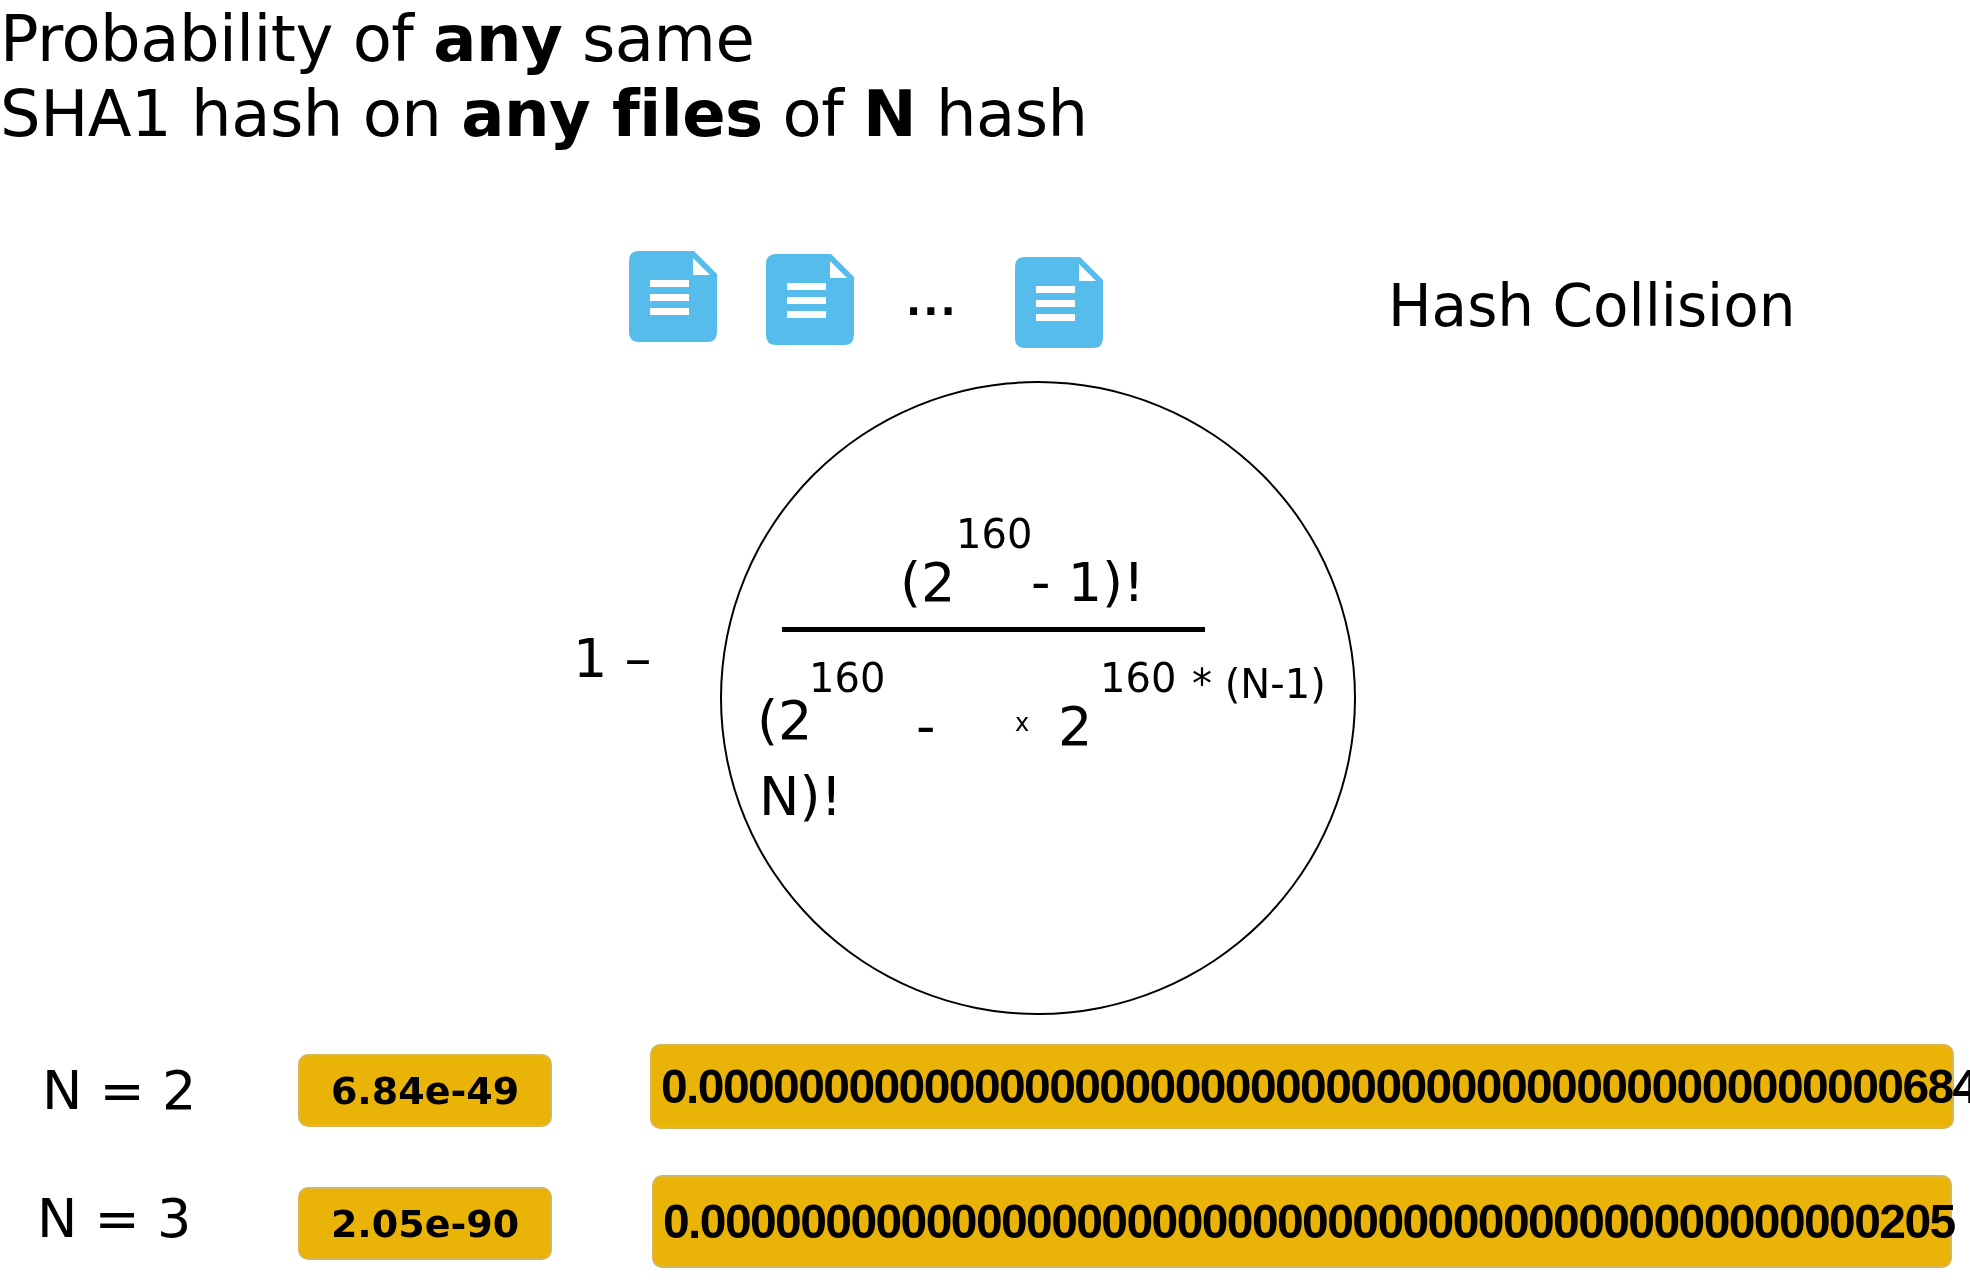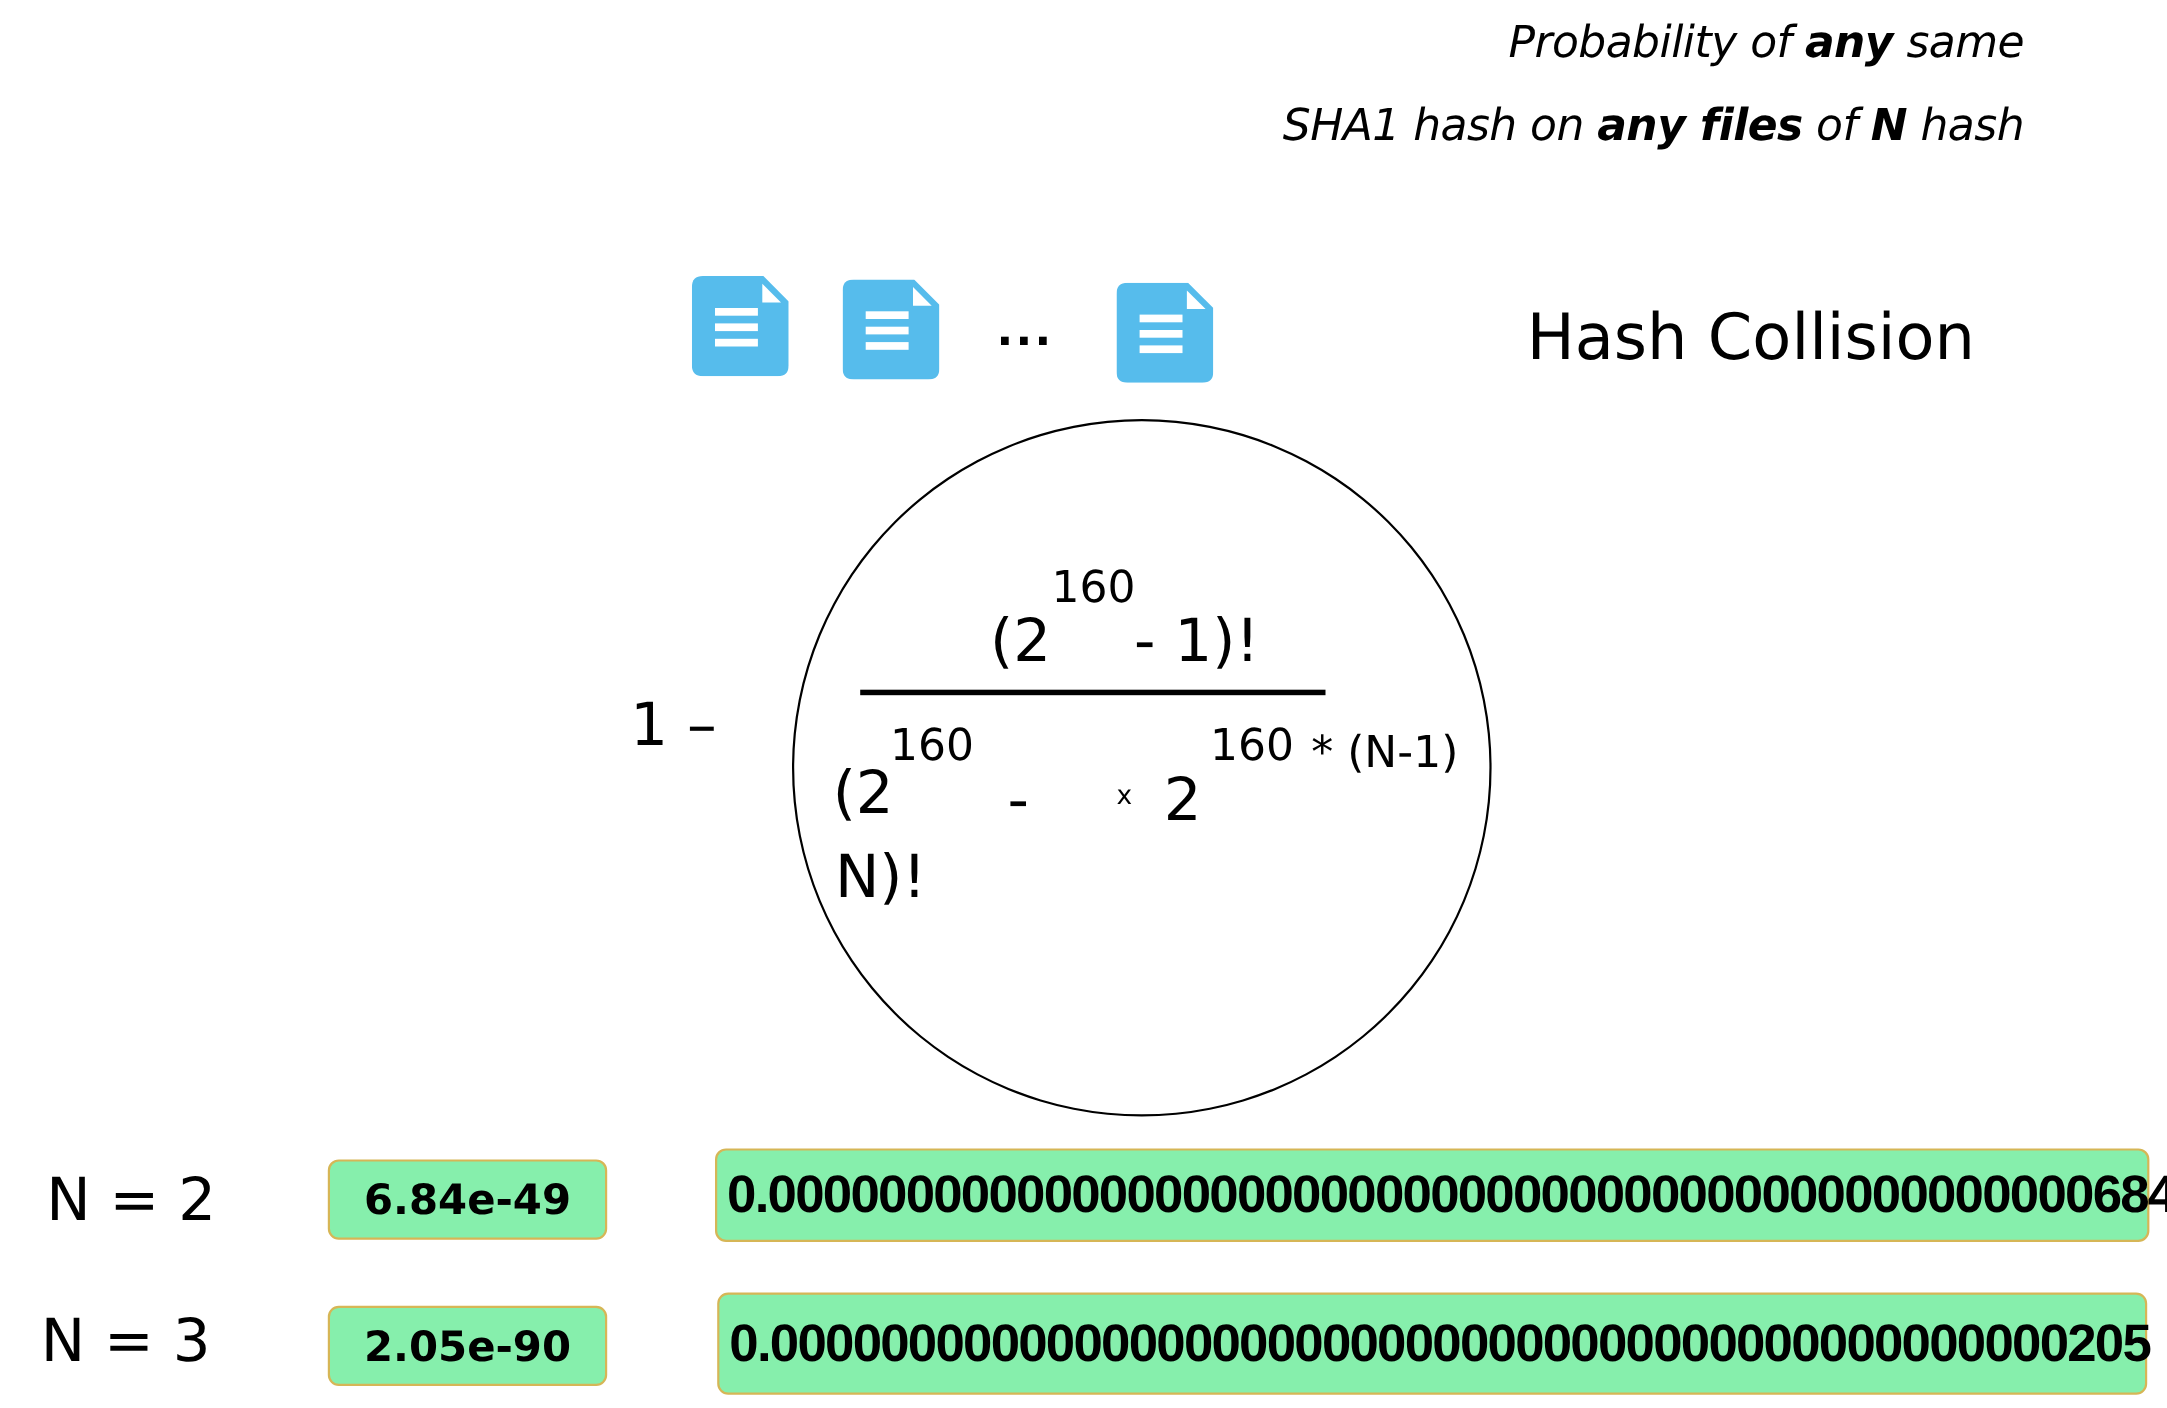--- a/index.html
+++ b/index.html
@@ -1,42 +1,42 @@
 <!DOCTYPE html>
 <html><head>
 <meta charset="utf-8">
 <style>
   html, body { margin: 0; padding: 0; background: #ffffff; }
   body { width: 1970px; height: 1280px; position: relative; overflow: hidden;
          font-family: "DejaVu Sans", "Liberation Sans", sans-serif; color: #000; }
 
   
-  .title { position: absolute; left: 0; width: 1840px; text-align: right; font-size: 40px;
-           line-height: 75px; top: 2px; letter-spacing: -0.5px; font-style: italic; }
+  .title { position: absolute; left: 0; width: 1840px; text-align: left; font-size: 64px;
+           line-height: 75px; top: 2px; letter-spacing: -0.5px; }
   .title b { font-weight: bold; }
 
   
   .file-icon { position: absolute; width: 88px; height: 91px; }
   .file-icon svg { width: 100%; height: 100%; display: block; }
   .ellipsis { position: absolute; left: 906px; top: 278px; font-size: 40px; letter-spacing: 2px; font-weight: bold; }
 
   .hash-label { position: absolute; left: 1388px; top: 272px; font-size: 58px; }
 
   
   .circle { position: absolute; left: 720px; top: 381px; width: 636px; height: 634px;
             border: 2px solid #000; border-radius: 50%; box-sizing: border-box; }
 
   .f { position: absolute; white-space: nowrap; line-height: 1; }
   .f-big { font-size: 54px; }
   .f-sup { font-size: 40px; }
   .frac-line { position: absolute; left: 782px; top: 627px; width: 423px; height: 5px; background: #000; }
 
   
   .n-label { position: absolute; font-size: 54px; line-height: 1; }
-  .box { position: absolute; background: #86efac; border: 2px solid #D6B656; border-radius: 10px;
+  .box { position: absolute; background: #eab308; border: 2px solid #D6B656; border-radius: 10px;
          box-sizing: border-box; display: flex; align-items: center; font-weight: bold; }
   .box.small { width: 254px; height: 73px; justify-content: center; font-size: 38px; }
   .box.large { justify-content: flex-start; padding-left: 9px; font-size: 48px; letter-spacing: -1.6px;
                font-family: "Liberation Sans", "DejaVu Sans", sans-serif; }
 </style>
 </head>
 <body>
 
 <div class="title">
   <div><span>Probability of </span><b> any</b><span> same</span></div>

